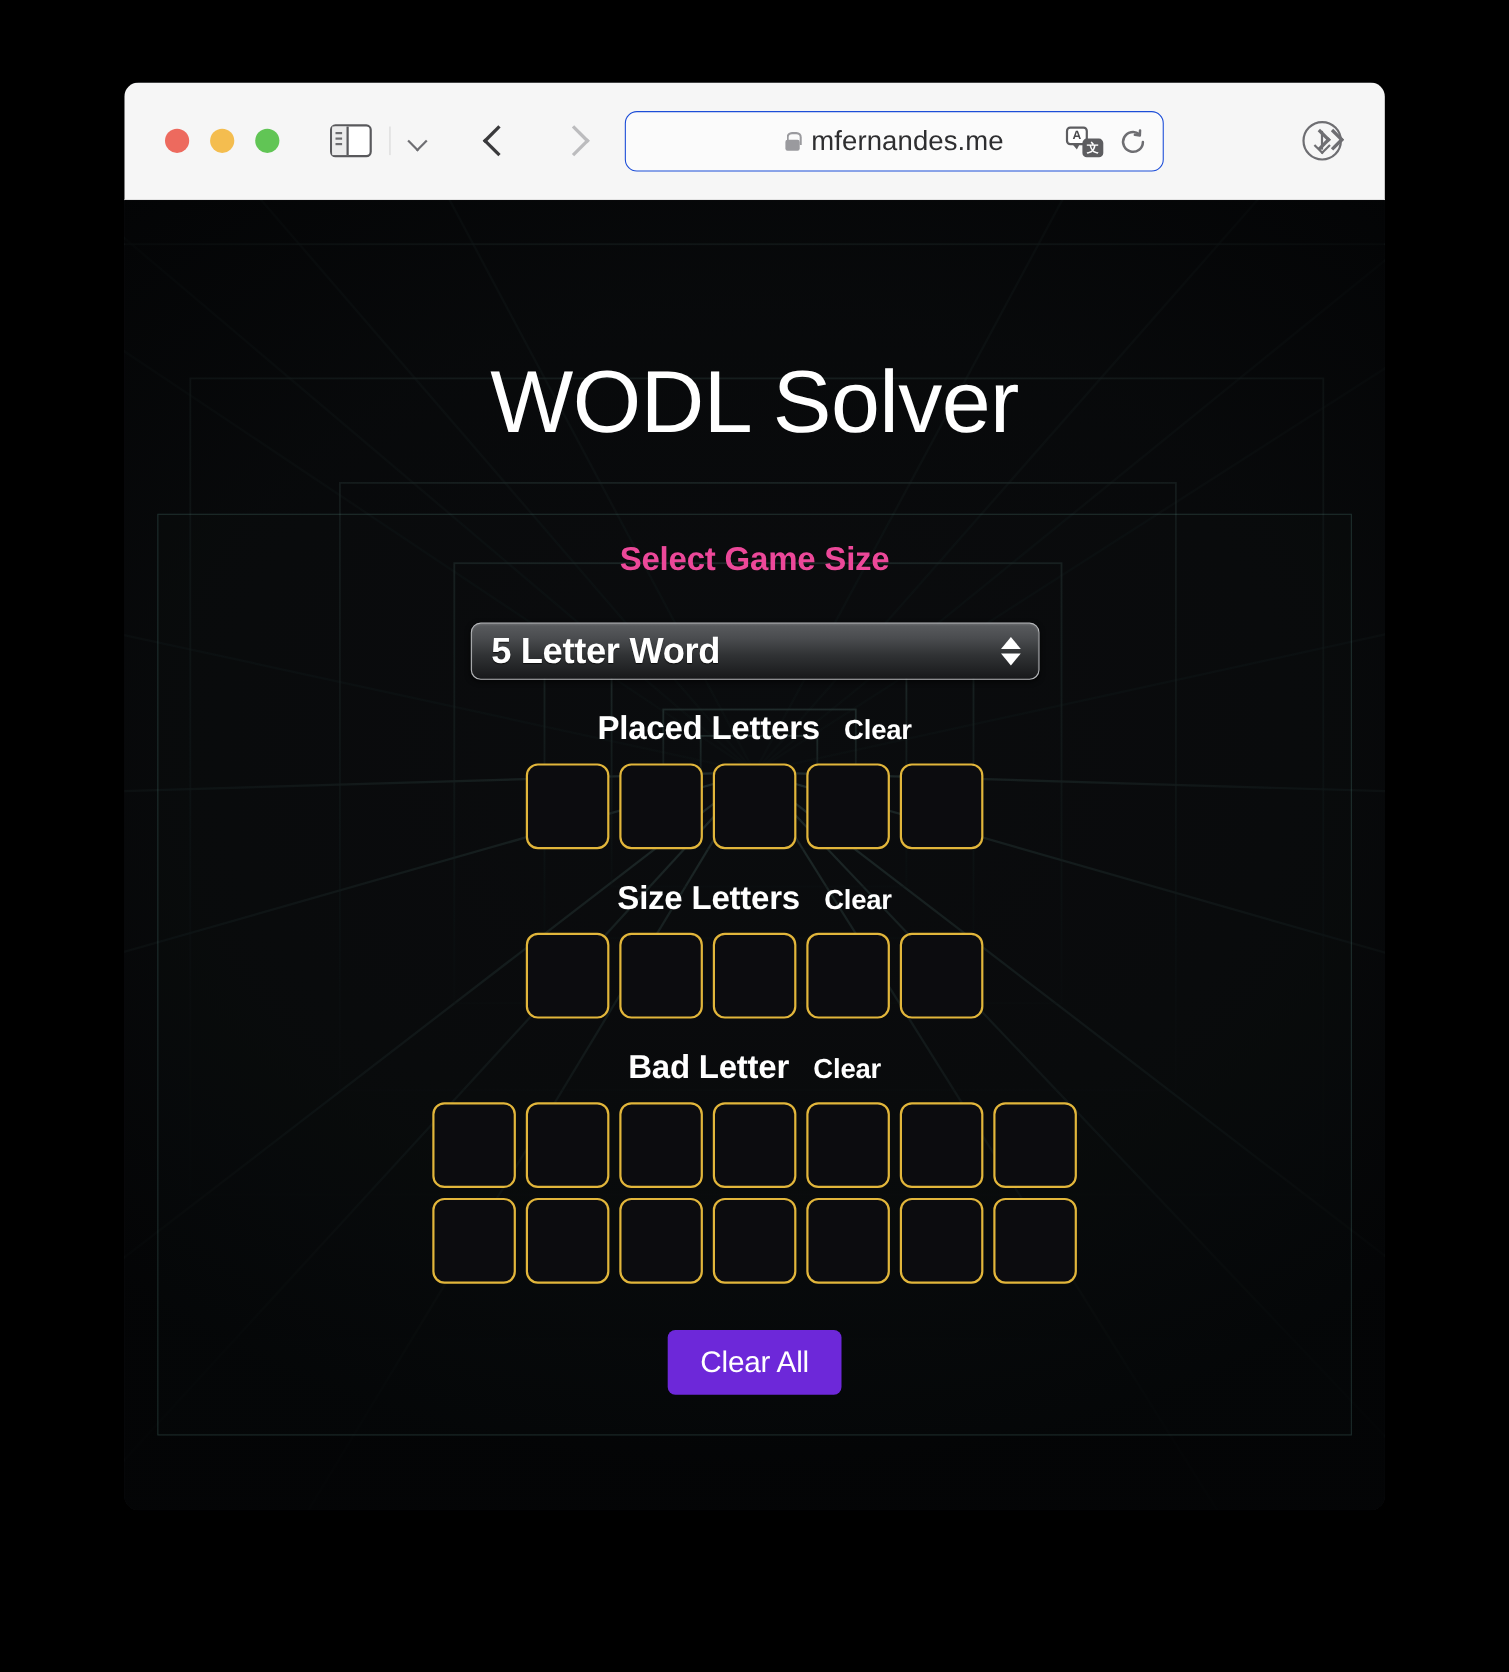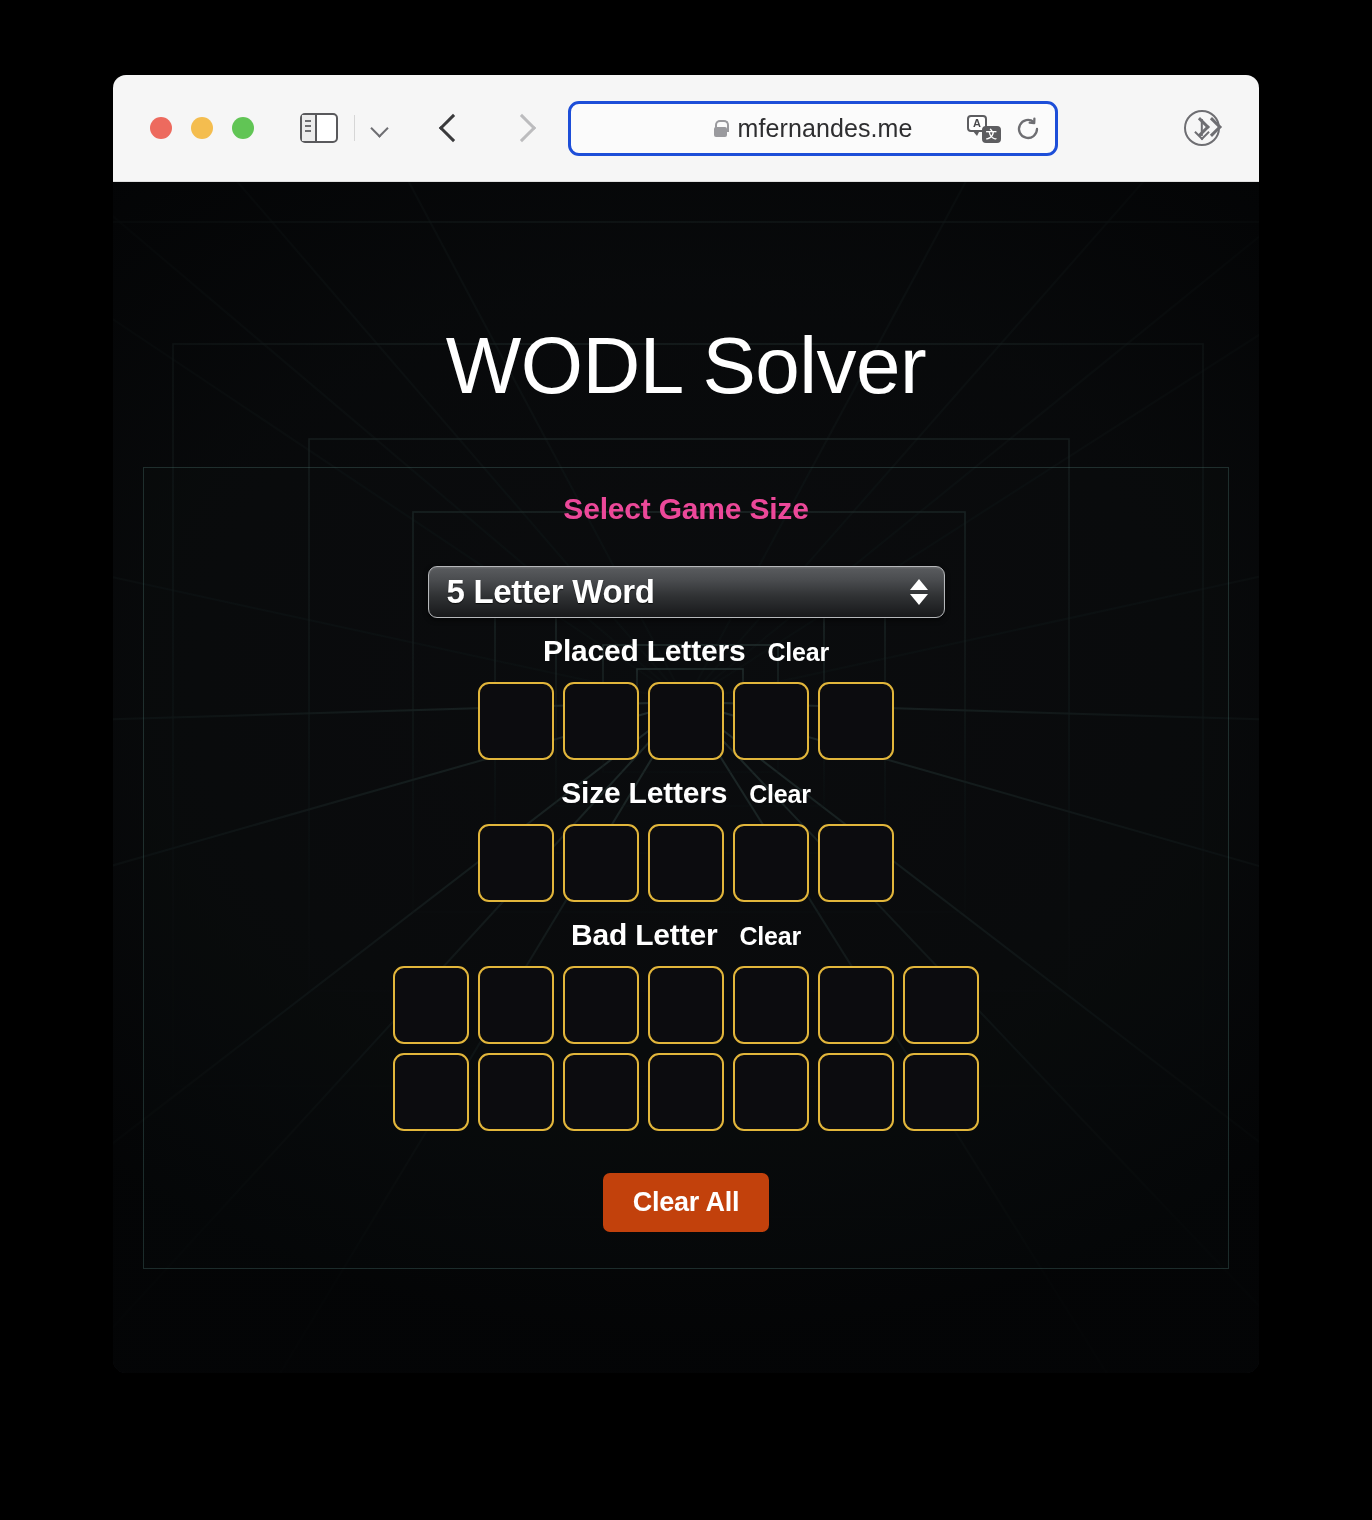--- a/index.html
+++ b/index.html
@@ -105,21 +105,21 @@
   .nav-arrow.fwd  { color:#bcbcbe; margin-left: 42px; }
 
   
   .url-field {
     position:absolute;
     left: 455px;
     top: 26px;
     width: 490px;
     height: 55px;
     background: #fbfbfb;
-    border: 3px solid #1d4ed8;
+    border: 1px solid #1d4ed8;
     border-radius: 11px;
     display:flex;
     align-items:center;
     justify-content:center;
   }
   .url-inner { display:flex; align-items:center; gap:11px; }
   .lock-icon {
     width: 13px; height: 17px;
     position: relative;
   }
@@ -292,21 +292,21 @@
   .stepper .up {
     border-left:9px solid transparent; border-right:9px solid transparent;
     border-bottom: 11px solid #ffffff;
   }
   .stepper .dn {
     border-left:9px solid transparent; border-right:9px solid transparent;
     border-top: 11px solid #ffffff;
   }
 
   
-  .letter-group { margin-top: 16px; }
+  .letter-group { margin-top: 28px; }
   .group-head {
     display:flex; align-items:baseline; justify-content:center; gap: 22px;
   }
   .group-label {
     color:#ffffff; font-size: 30px; font-weight:bold; letter-spacing:-0.2px;
   }
   .clear-link {
     color:#ffffff; font-size: 25px; font-weight:bold;
     cursor:pointer; letter-spacing:-0.2px;
   }
@@ -339,21 +339,21 @@
   .btn {
     border: none;
     border-radius: 7px;
     color:#ffffff;
     font-size: 27px;
     font-family: "Liberation Sans", sans-serif;
     padding: 14px 30px;
     cursor: pointer;
     letter-spacing: -0.2px;
   }
-  .btn-clear-all { background: #c2410c; font-weight: bold; }
+  .btn-clear-all { background: #6d28d9; }
   .btn-update    { background: #69b95f; }
 
   
   .footer {
     position:absolute;
     left:0; right:0; bottom:0;
     height: 126px;
     background: #1d1f23;
     display:flex;
     align-items:center;

